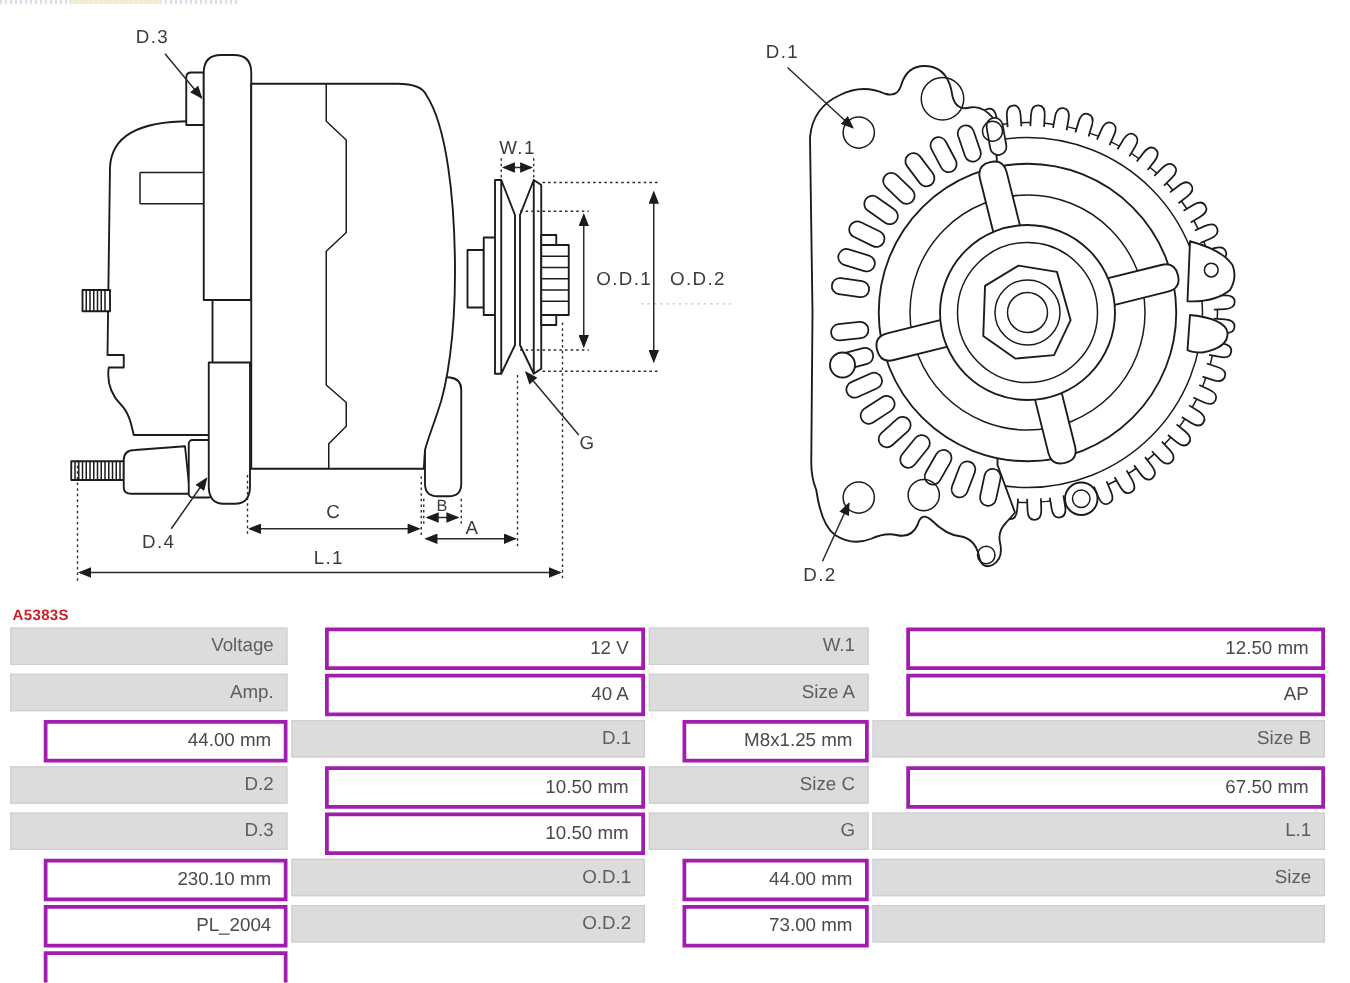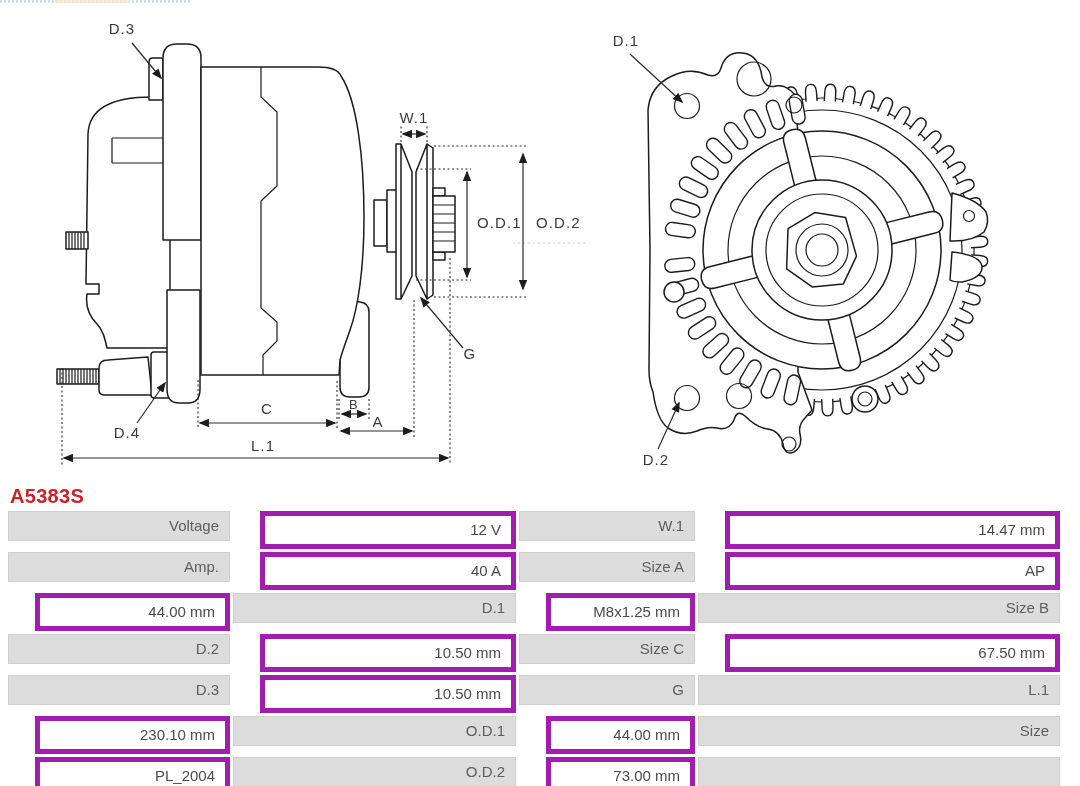--- a/index.html
+++ b/index.html
@@ -11,26 +11,26 @@
   .diagram-wrap{width:1080px;height:480px;}
   svg{display:block;}
   .ln{fill:none;stroke:#1c1c1c;stroke-width:1.5;stroke-linejoin:round;stroke-linecap:round;}
   .lnf{fill:#ffffff;stroke:#1c1c1c;stroke-width:1.5;stroke-linejoin:round;}
   .thin{fill:none;stroke:#1c1c1c;stroke-width:1.2;}
   .dim{fill:none;stroke:#2a2a2a;stroke-width:1.2;}
   .dash{fill:none;stroke:#2a2a2a;stroke-width:1.1;stroke-dasharray:2 2.5;}
   .faint{fill:none;stroke:#c8c8c8;stroke-width:1;stroke-dasharray:2 3;}
   .dlabel{font-family:"Liberation Sans",sans-serif;font-size:15px;fill:#3b3b3b;letter-spacing:1.1px;}
   .dlabel.small{font-size:13px;}
-  .part-number{margin:5px 0 3px 10px;font-size:20px;font-weight:600;color:#cc2127;letter-spacing:.3px;}
+  .part-number{margin:5px 0 3px 10px;font-size:12px;font-weight:600;color:#cc2127;letter-spacing:.3px;}
   .spec-table{margin:3px 20px 0 8px;display:grid;grid-template-columns:222px 283px 176px 1fr;gap:3px;
     border-bottom:2px solid #c9c9c9;padding-bottom:14px;}
   .cell{height:28px;line-height:28px;font-size:15px;text-align:right;padding-right:10px;white-space:nowrap;}
   .cell.lab{background:#dcdcdc;border:1px solid #cfcfcf;color:#5e5e5e;}
-  .cell.val{background:#ffffff;border:5px solid #a21caf;color:#4b4b4b;margin-left:27px;}
+  .cell.val{background:#ffffff;border:3px solid #a21caf;color:#4b4b4b;margin-left:27px;}
 </style>
 </head>
 <body>
 
 <div class="edge-artifact"></div>
 
 <div class="diagram-wrap">
 <svg width="1080" height="480" viewBox="0 0 1080 480">
   <defs>
     <marker id="arr" viewBox="0 0 10 8" refX="8.5" refY="4" markerWidth="9" markerHeight="7" orient="auto-start-reverse">
@@ -215,21 +215,21 @@
   </g>
 </svg>
 </div>
 
 <div class="part-number">A5383S</div>
 
 <div class="spec-table">
   <div class="cell lab">Voltage</div>
   <div class="cell val">12 V</div>
   <div class="cell lab">W.1</div>
-  <div class="cell val">14.47 mm</div>
+  <div class="cell val">12.50 mm</div>
 
   <div class="cell lab">Amp.</div>
   <div class="cell val">40 A</div>
   <div class="cell lab">Size A</div>
 
   <div class="cell val">AP</div>
   <div class="cell val">44.00 mm</div>
   <div class="cell lab">D.1</div>
   <div class="cell val">M8x1.25 mm</div>
 

